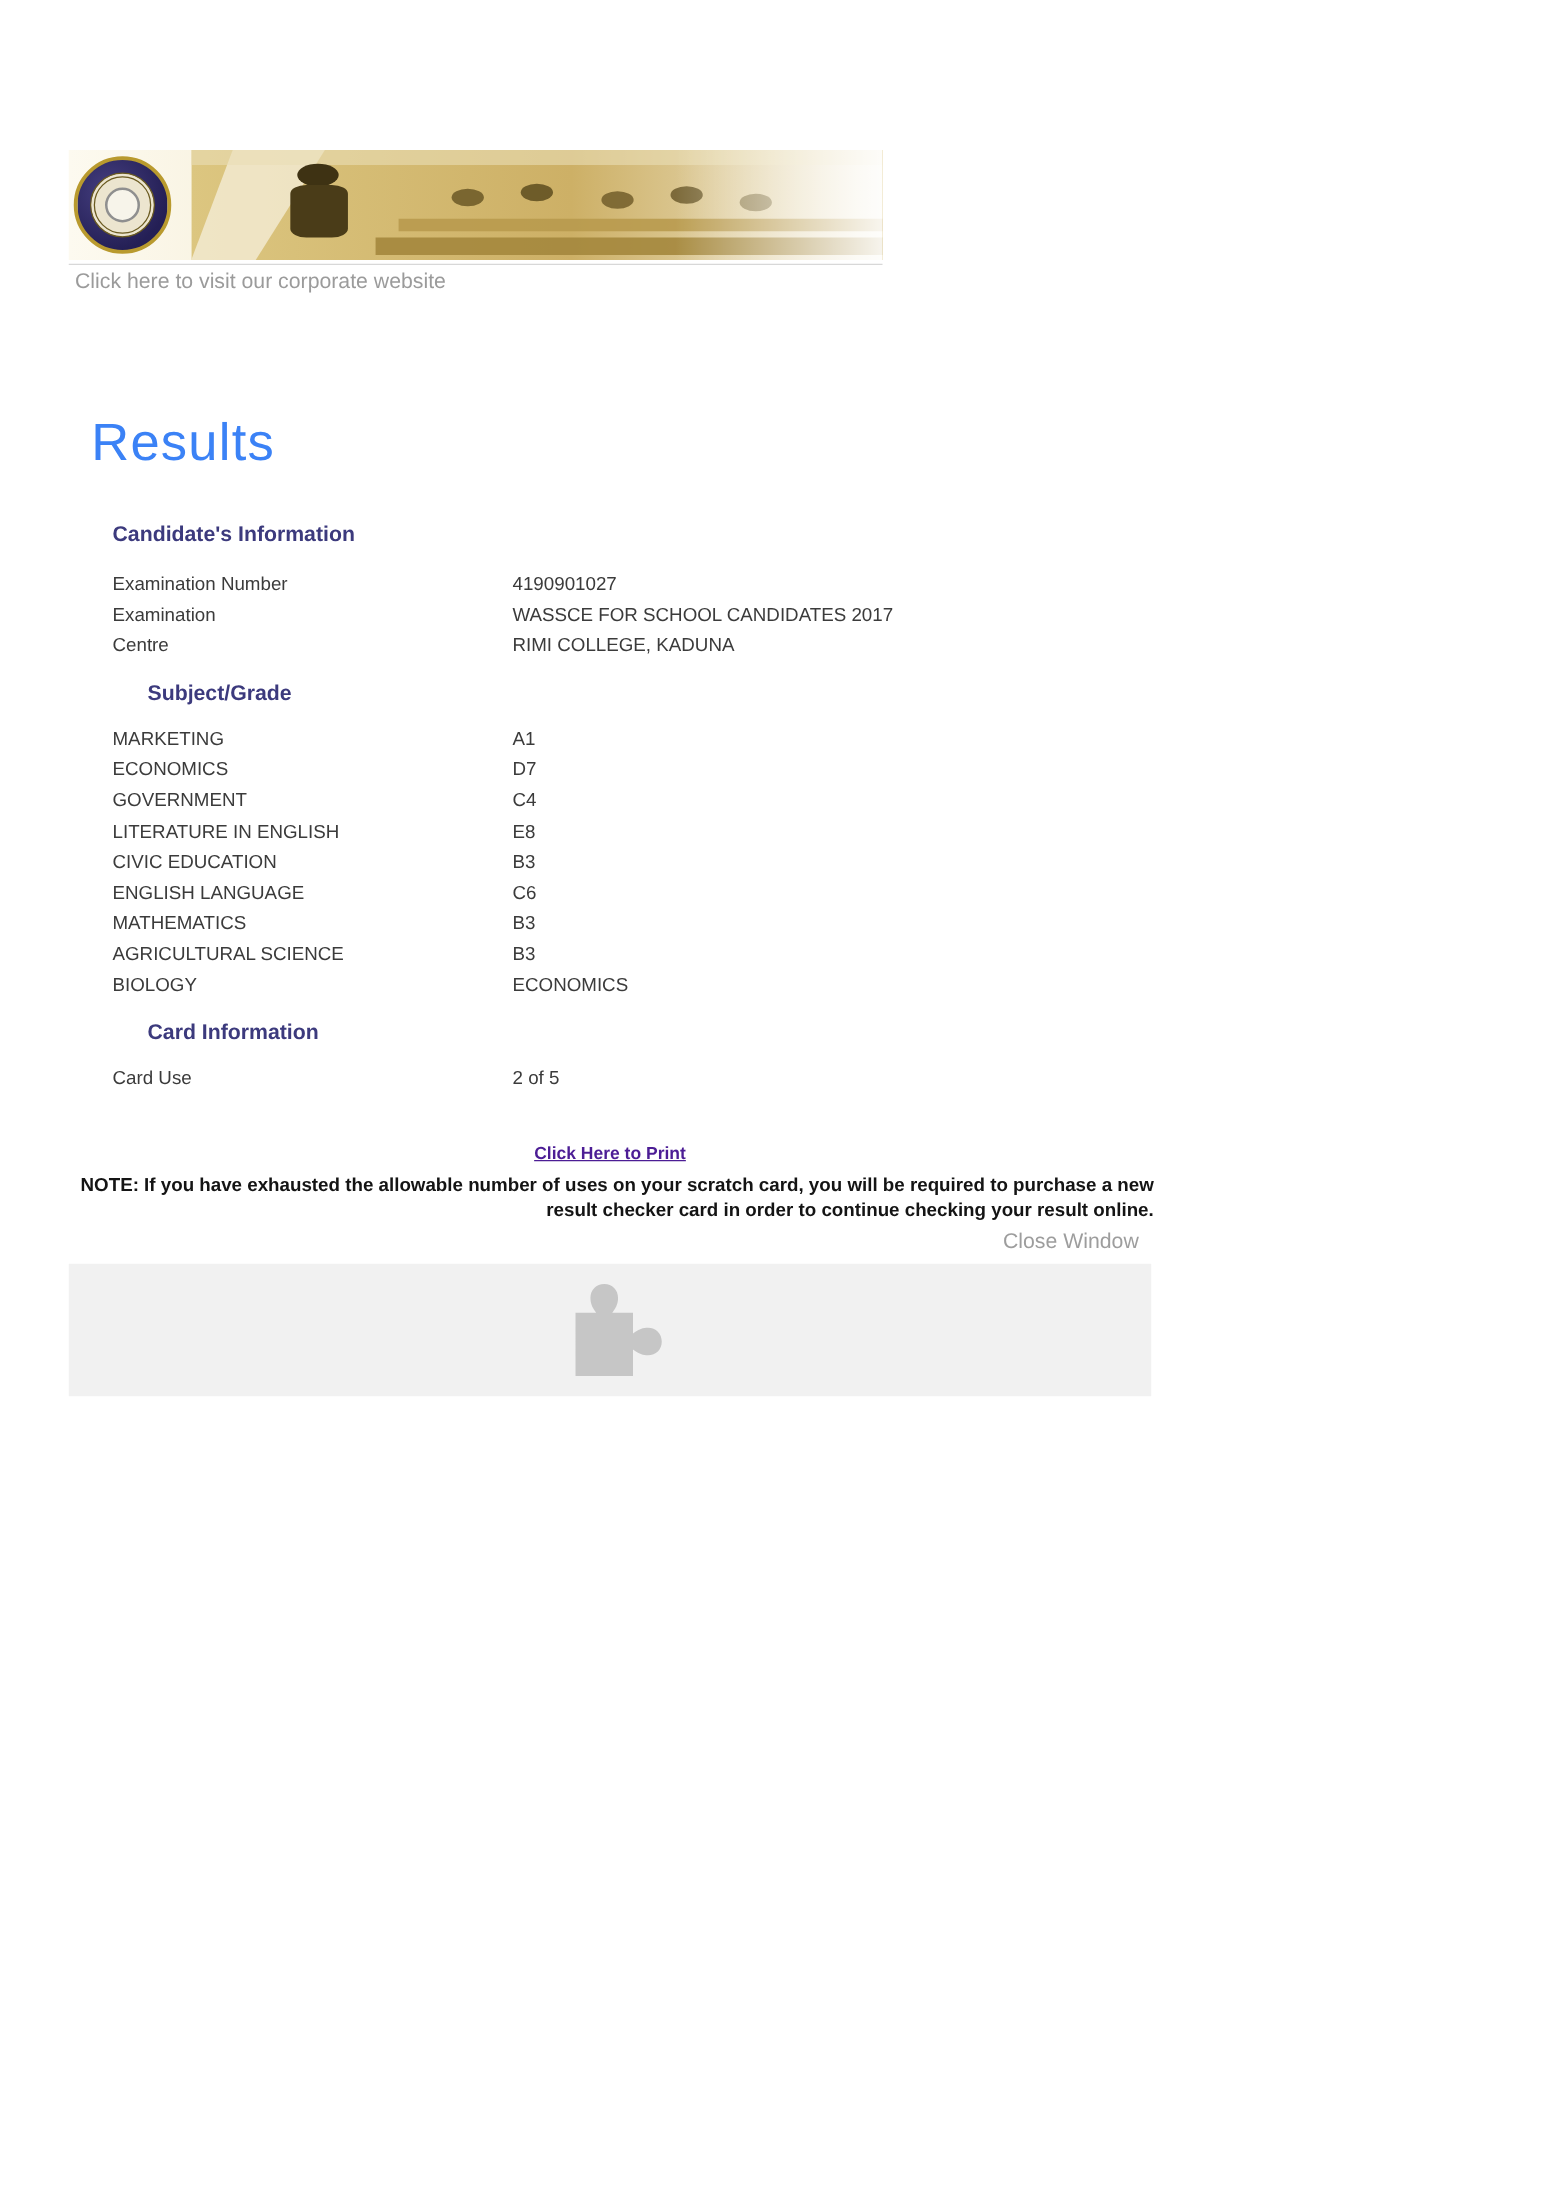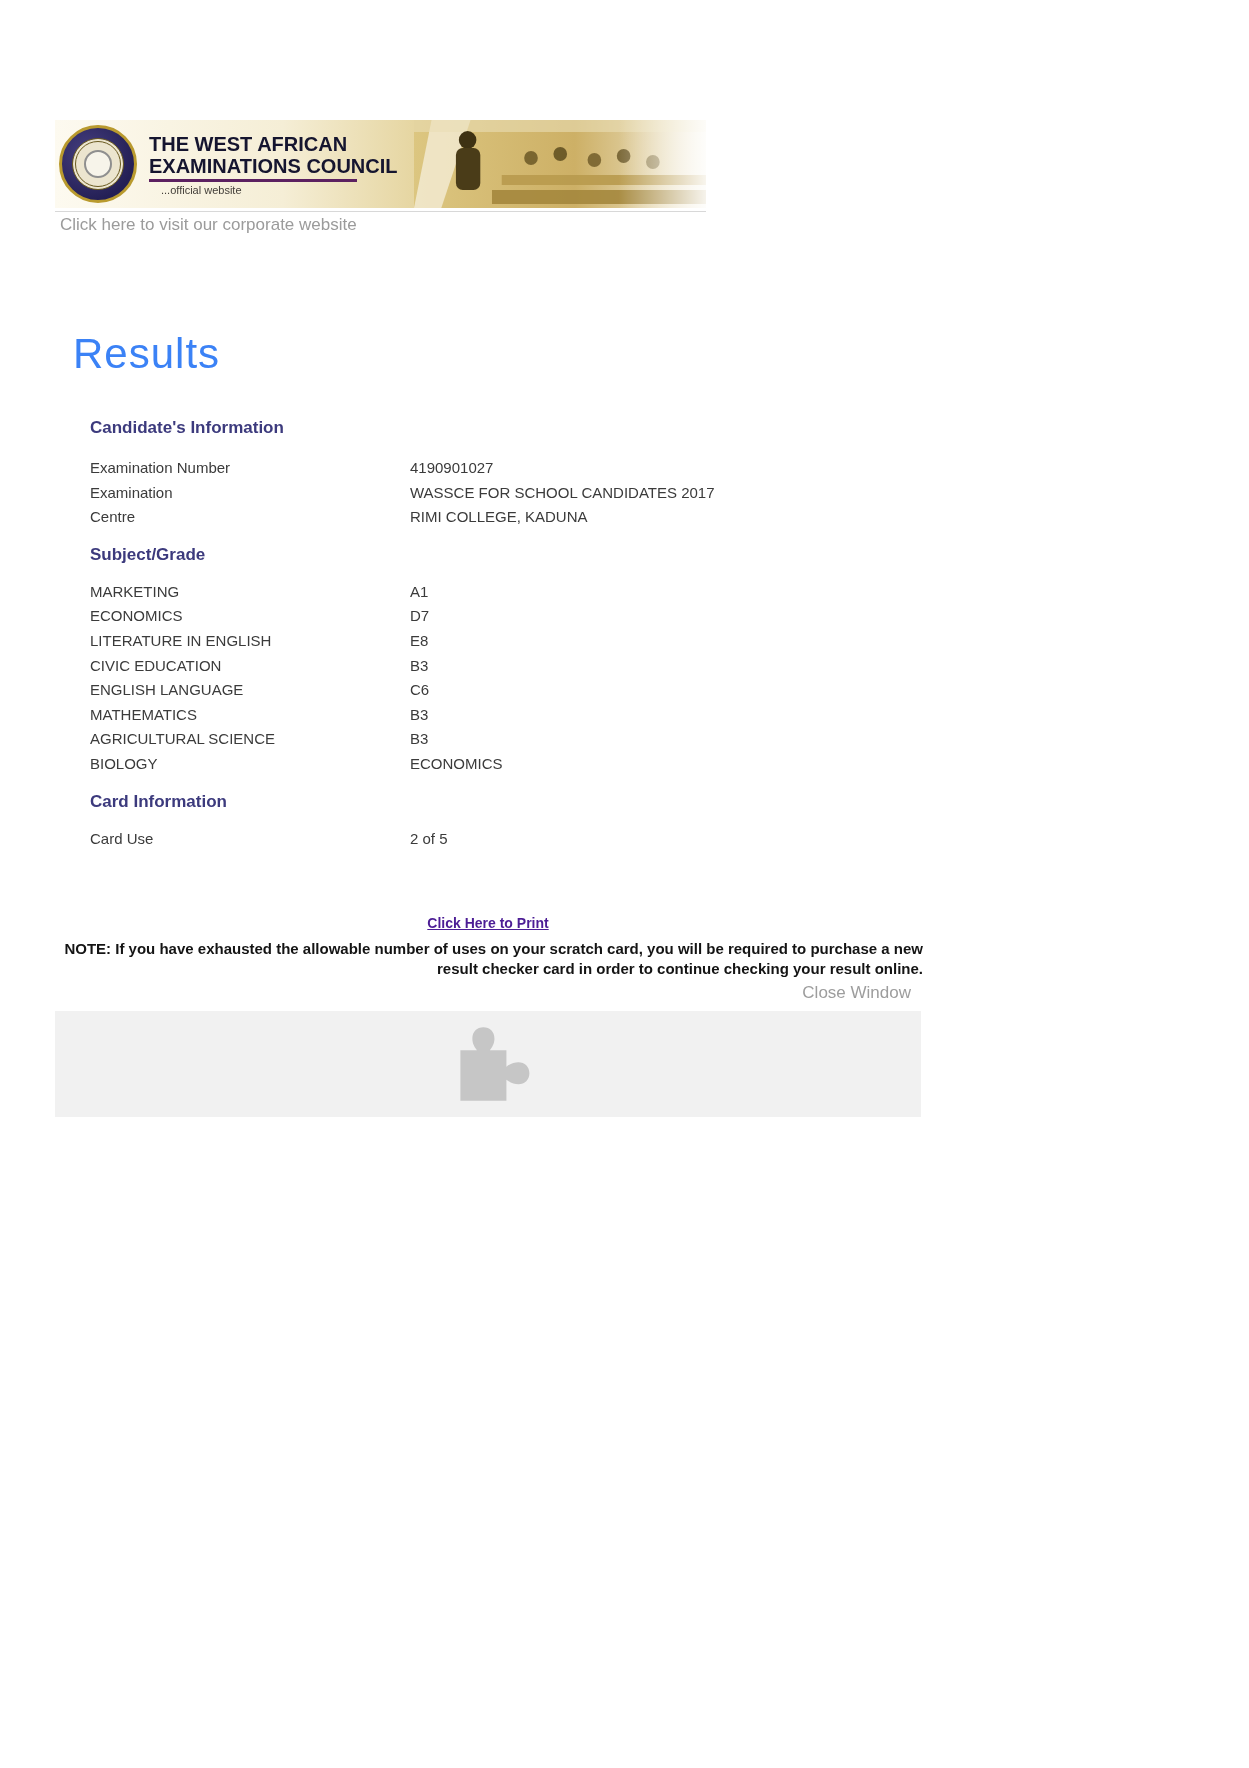--- a/index.html
+++ b/index.html
@@ -26,21 +26,21 @@
 
   
   .corporate-link{position:absolute;left:60px;top:215px;font-size:17px;color:#9b9b9b;
                   text-decoration:none;cursor:pointer;}
   .page-title{position:absolute;left:73px;top:330px;font-size:42px;color:#3b82f6;
               font-weight:400;letter-spacing:1px;text-align:center;}
 
   
   .content{position:absolute;left:90px;top:418px;width:830px;}
   .section-heading{font-size:17px;font-weight:bold;color:#3c3a7d;margin:0 0 18px 0;}
-  .section-heading.spaced{margin-top:15px;margin-bottom:15px;}
+  .section-heading.spaced{margin-top:15px;margin-bottom:15px;margin-left:28px;}
   .row{display:flex;font-size:15px;color:#3b3b3b;line-height:24.6px;justify-content:center;}
   .row .label{width:320px;flex:none;}
   .row .value{flex:1;}
 
   
   .print-row{position:absolute;left:55px;top:914px;width:866px;text-align:center;}
   .print-link{color:#4c1d95;font-weight:bold;font-size:14px;text-decoration:underline;cursor:pointer;}
   .note{position:absolute;left:55px;top:939px;width:868px;text-align:right;
         font-weight:bold;font-size:15px;line-height:19.5px;color:#141414;}
   .close-row{position:absolute;left:55px;top:983px;width:856px;text-align:right;}
@@ -53,26 +53,20 @@
 <body>
 
 <div class="page">
 
   <div class="banner-wrap">
     <div class="banner">
       <div class="logo">
         <div class="logo-inner">
           <div class="logo-core"></div>
         </div>
-      </div>
-      <div class="org">
-        <div class="org-line">THE WEST AFRICAN</div>
-        <div class="org-line">EXAMINATIONS COUNCIL</div>
-        <div class="org-underline"></div>
-        <div class="tagline">...official website</div>
       </div>
       <div class="photo">
         <svg viewBox="0 0 300 88" preserveAspectRatio="none" aria-hidden="true">
           <defs>
             <linearGradient id="sep" x1="0" y1="0" x2="1" y2="0">
               <stop offset="0" stop-color="#dcc680"></stop>
               <stop offset="0.55" stop-color="#cdb066"></stop>
               <stop offset="1" stop-color="#f2ecd8"></stop>
             </linearGradient>
             <linearGradient id="fade" x1="0" y1="0" x2="1" y2="0">
@@ -123,20 +117,24 @@
 
     <div class="row">
       <span class="label">MARKETING</span>
       <span class="value">A1</span>
     </div>
     <div class="row">
       <span class="label">ECONOMICS</span>
       <span class="value">D7</span>
     </div>
     <div class="row">
+      <span class="label">GOVERNMENT</span>
+      <span class="value">C4</span>
+    </div>
+    <div class="row">
       <span class="label">LITERATURE IN ENGLISH</span>
       <span class="value">E8</span>
     </div>
     <div class="row">
       <span class="label">CIVIC EDUCATION</span>
       <span class="value">B3</span>
     </div>
     <div class="row">
       <span class="label">ENGLISH LANGUAGE</span>
       <span class="value">C6</span>

